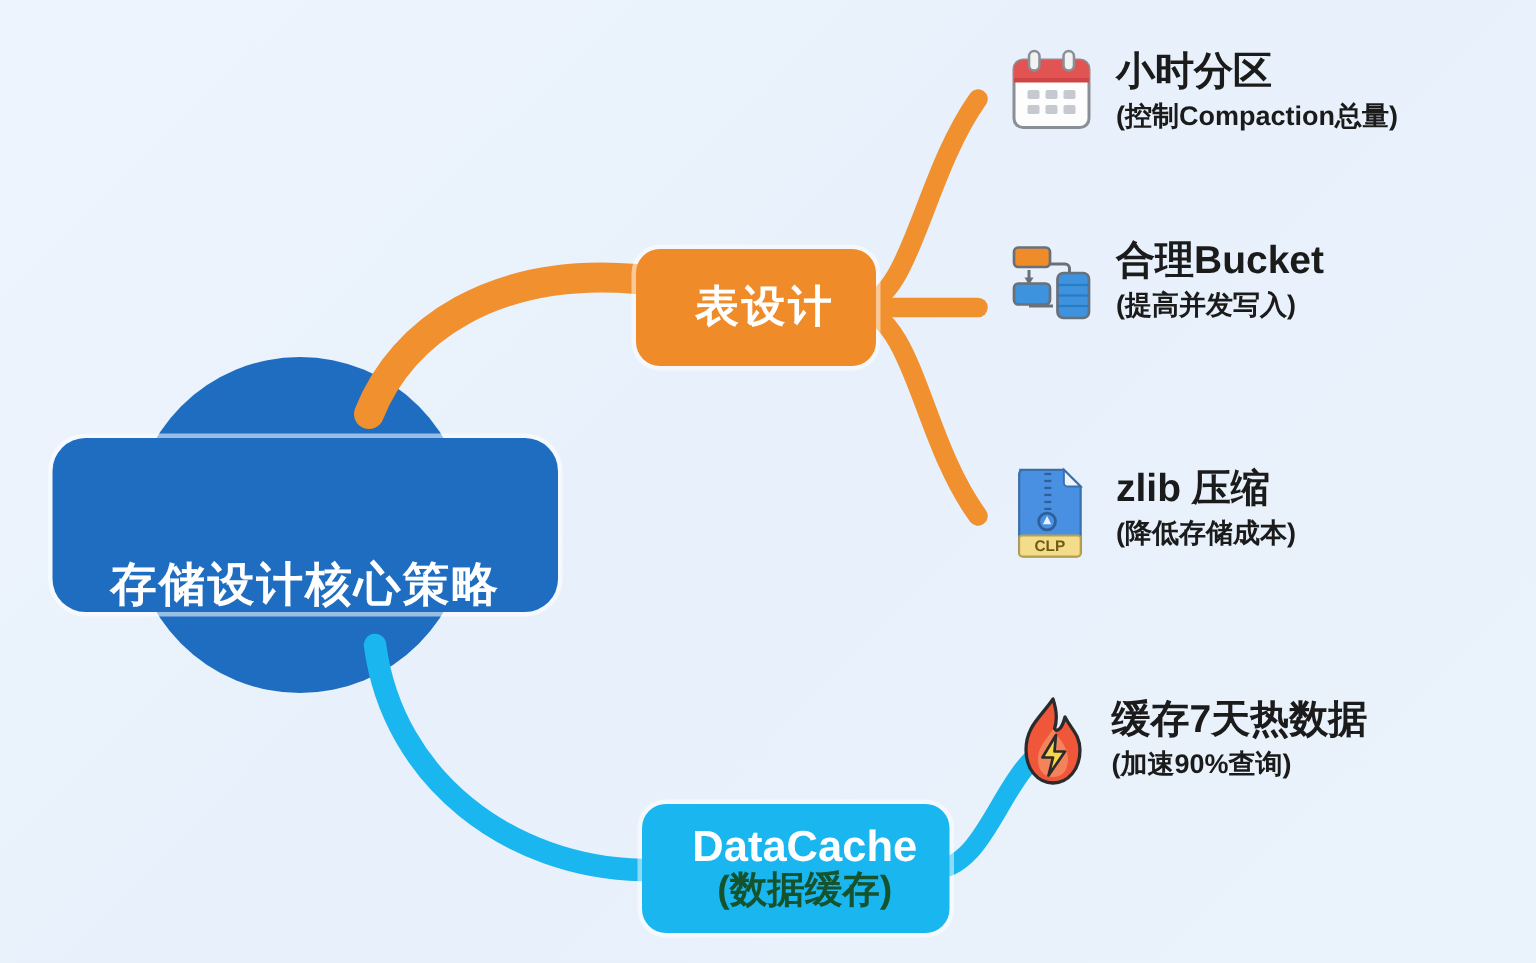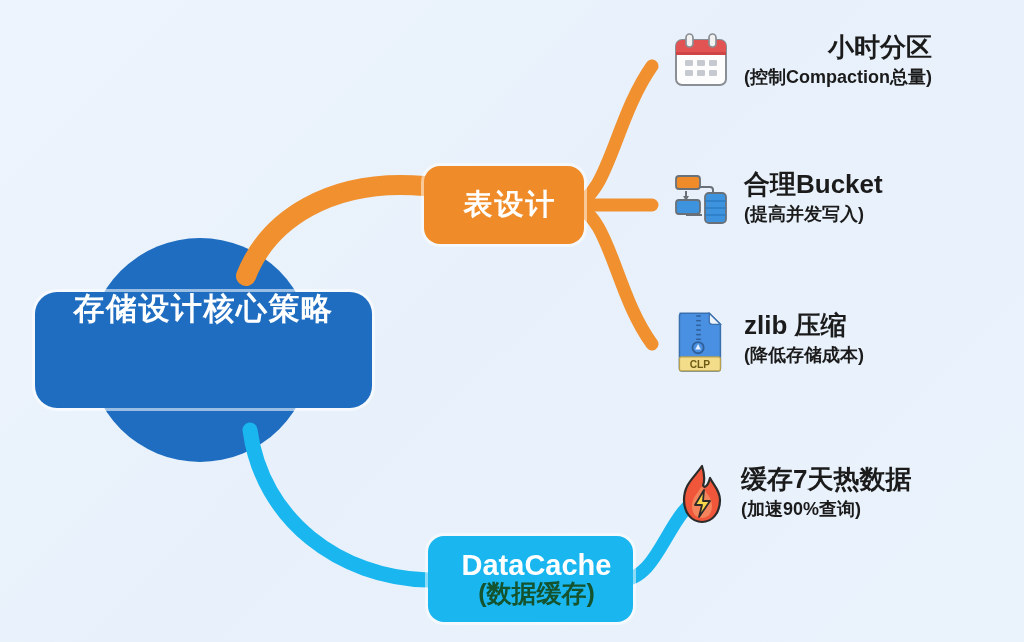--- a/index.html
+++ b/index.html
@@ -32,21 +32,21 @@
     left: 35px;
     top: 292px;
     width: 337px;
     height: 116px;
     background: #1f6dc0;
     border-radius: 22px;
     box-shadow: 0 0 0 3px rgba(255,255,255,0.55);
     display: flex;
     flex-direction: column;
     align-items: center;
-    justify-content: flex-start;
+    justify-content: flex-end;
     z-index: 5;
   }
   .root-title {
     color: #ffffff;
     font-size: 31px;
     font-weight: bold;
     letter-spacing: 1.5px;
     line-height: 1.12;
     white-space: nowrap;
   }
@@ -131,22 +131,22 @@
     white-space: nowrap;
   }
   .leaf-sub {
     color: #1b1b1b;
     font-size: 18px;
     font-weight: bold;
     line-height: 1.25;
     margin-top: 3px;
     white-space: nowrap;
   }
-  .leaf-hour  { left: 672px; top: 30px; text-align: right; }
-  .leaf-bucket{ left: 672px; top: 167px; justify-content: space-between; }
+  .leaf-hour  { left: 672px; top: 30px; }
+  .leaf-bucket{ left: 672px; top: 156px; justify-content: space-between; }
   .leaf-zlib  { left: 672px; top: 308px; }
   .leaf-cache { left: 675px; top: 462px; }
   .leaf-cache .leaf-icon { width: 54px; flex: 0 0 54px; margin-right: 12px; }
 </style>
 </head>
 <body>
 
 <div id="mindmap">
 
   <svg class="layer-svg" viewBox="0 0 1024 642">

